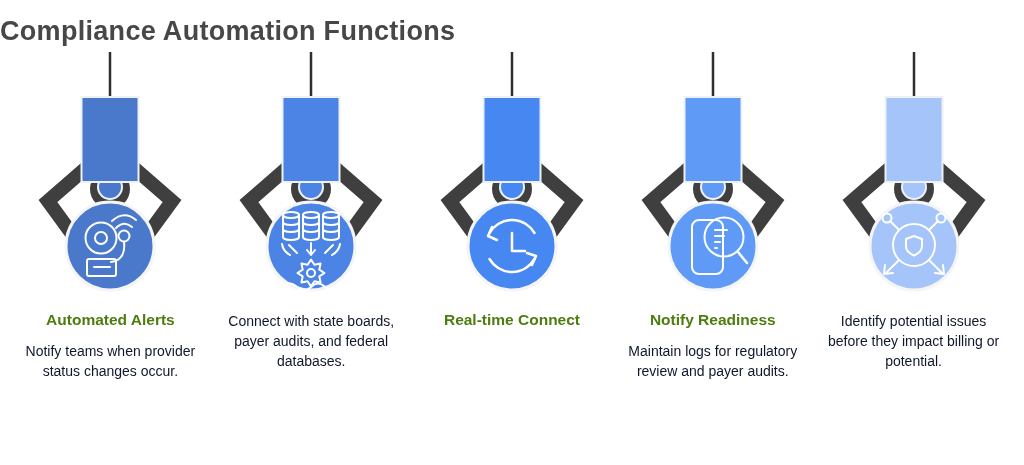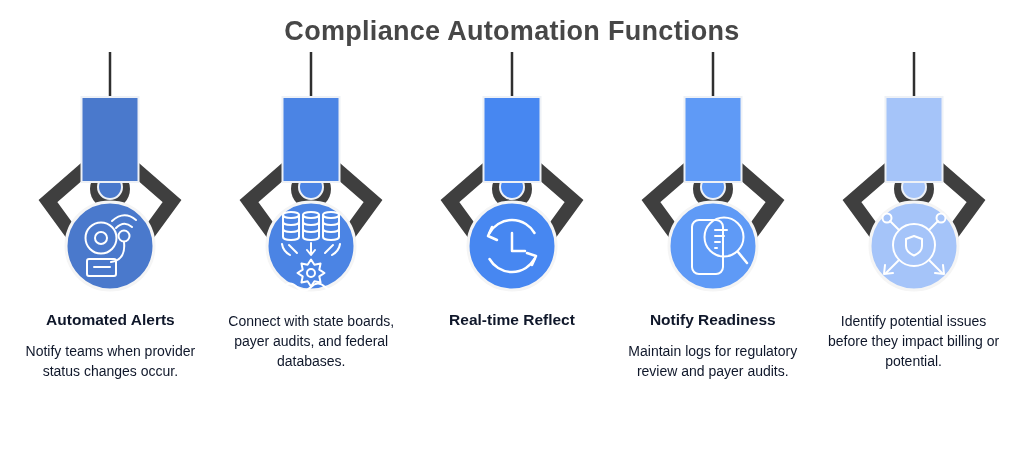--- a/index.html
+++ b/index.html
@@ -3,41 +3,40 @@
 <meta charset="utf-8">
 <style>
   html,body{margin:0;padding:0;background:#ffffff;}
   body{
     width:1024px;height:465px;overflow:hidden;
     font-family:"Liberation Sans","DejaVu Sans",sans-serif;
     -webkit-font-smoothing:antialiased;
   }
   .page-title{
     margin:16px 0 0;
-    text-align:center;
     font-size:27px;
     font-weight:700;
     letter-spacing:.3px;
     color:#474747;
   }
   .columns{
     display:flex;
     padding:0 10px;
     margin-top:2px;
   }
   .col{
     flex:1 1 0;
     text-align:center;
   }
   .machine{display:block;margin:0 auto;}
   .fn-title{
     margin:12px 2px 0;
     font-size:15.5px;
     font-weight:700;
-    color:#0f172a;
+    color:#4d7c0f;
   }
   .fn-desc{
     margin:13px auto 0;
     max-width:174px;
     font-size:14px;
     line-height:1.42;
     color:#0f172a;
   }
   
   .pole{stroke:#2f2f2f;stroke-width:2.5;}
@@ -132,21 +131,21 @@
       <rect class="body-rect" x="71.5" y="48" width="57" height="85"></rect>
       <circle class="big-circle" cx="100" cy="197" r="44"></circle>
       <g class="icon">
         <path class="thick" d="M 100,184 L 100,202 L 113,202"></path>
         <path class="thick" d="M 77.5,184 A 26 26 0 0 1 122.5,184"></path>
         <polyline class="thick" points="85,191 76,187 80,178"></polyline>
         <path class="thick" d="M 77.5,210 A 26 26 0 0 0 122.5,210"></path>
         <polyline class="thick" points="115,204 124,207 120,216"></polyline>
       </g>
     </svg>
-    <h3 class="fn-title">Real-time Reflect</h3>
+    <h3 class="fn-title">Real-time Connect</h3>
   </div>
 
   <div class="col" style="--accent: #5f9af6;">
     <svg class="machine" width="200" height="250" viewBox="0 0 200 250">
       <line class="pole" x1="100" y1="3" x2="100" y2="50"></line>
       <polyline class="claw" points="84,112 38,152 70,196"></polyline>
       <polyline class="claw" points="116,112 162,152 130,196"></polyline>
       <circle class="joint" cx="100" cy="140" r="20"></circle>
       <circle class="ball" cx="100" cy="138" r="12"></circle>
       <rect class="body-rect" x="71.5" y="48" width="57" height="85"></rect>

